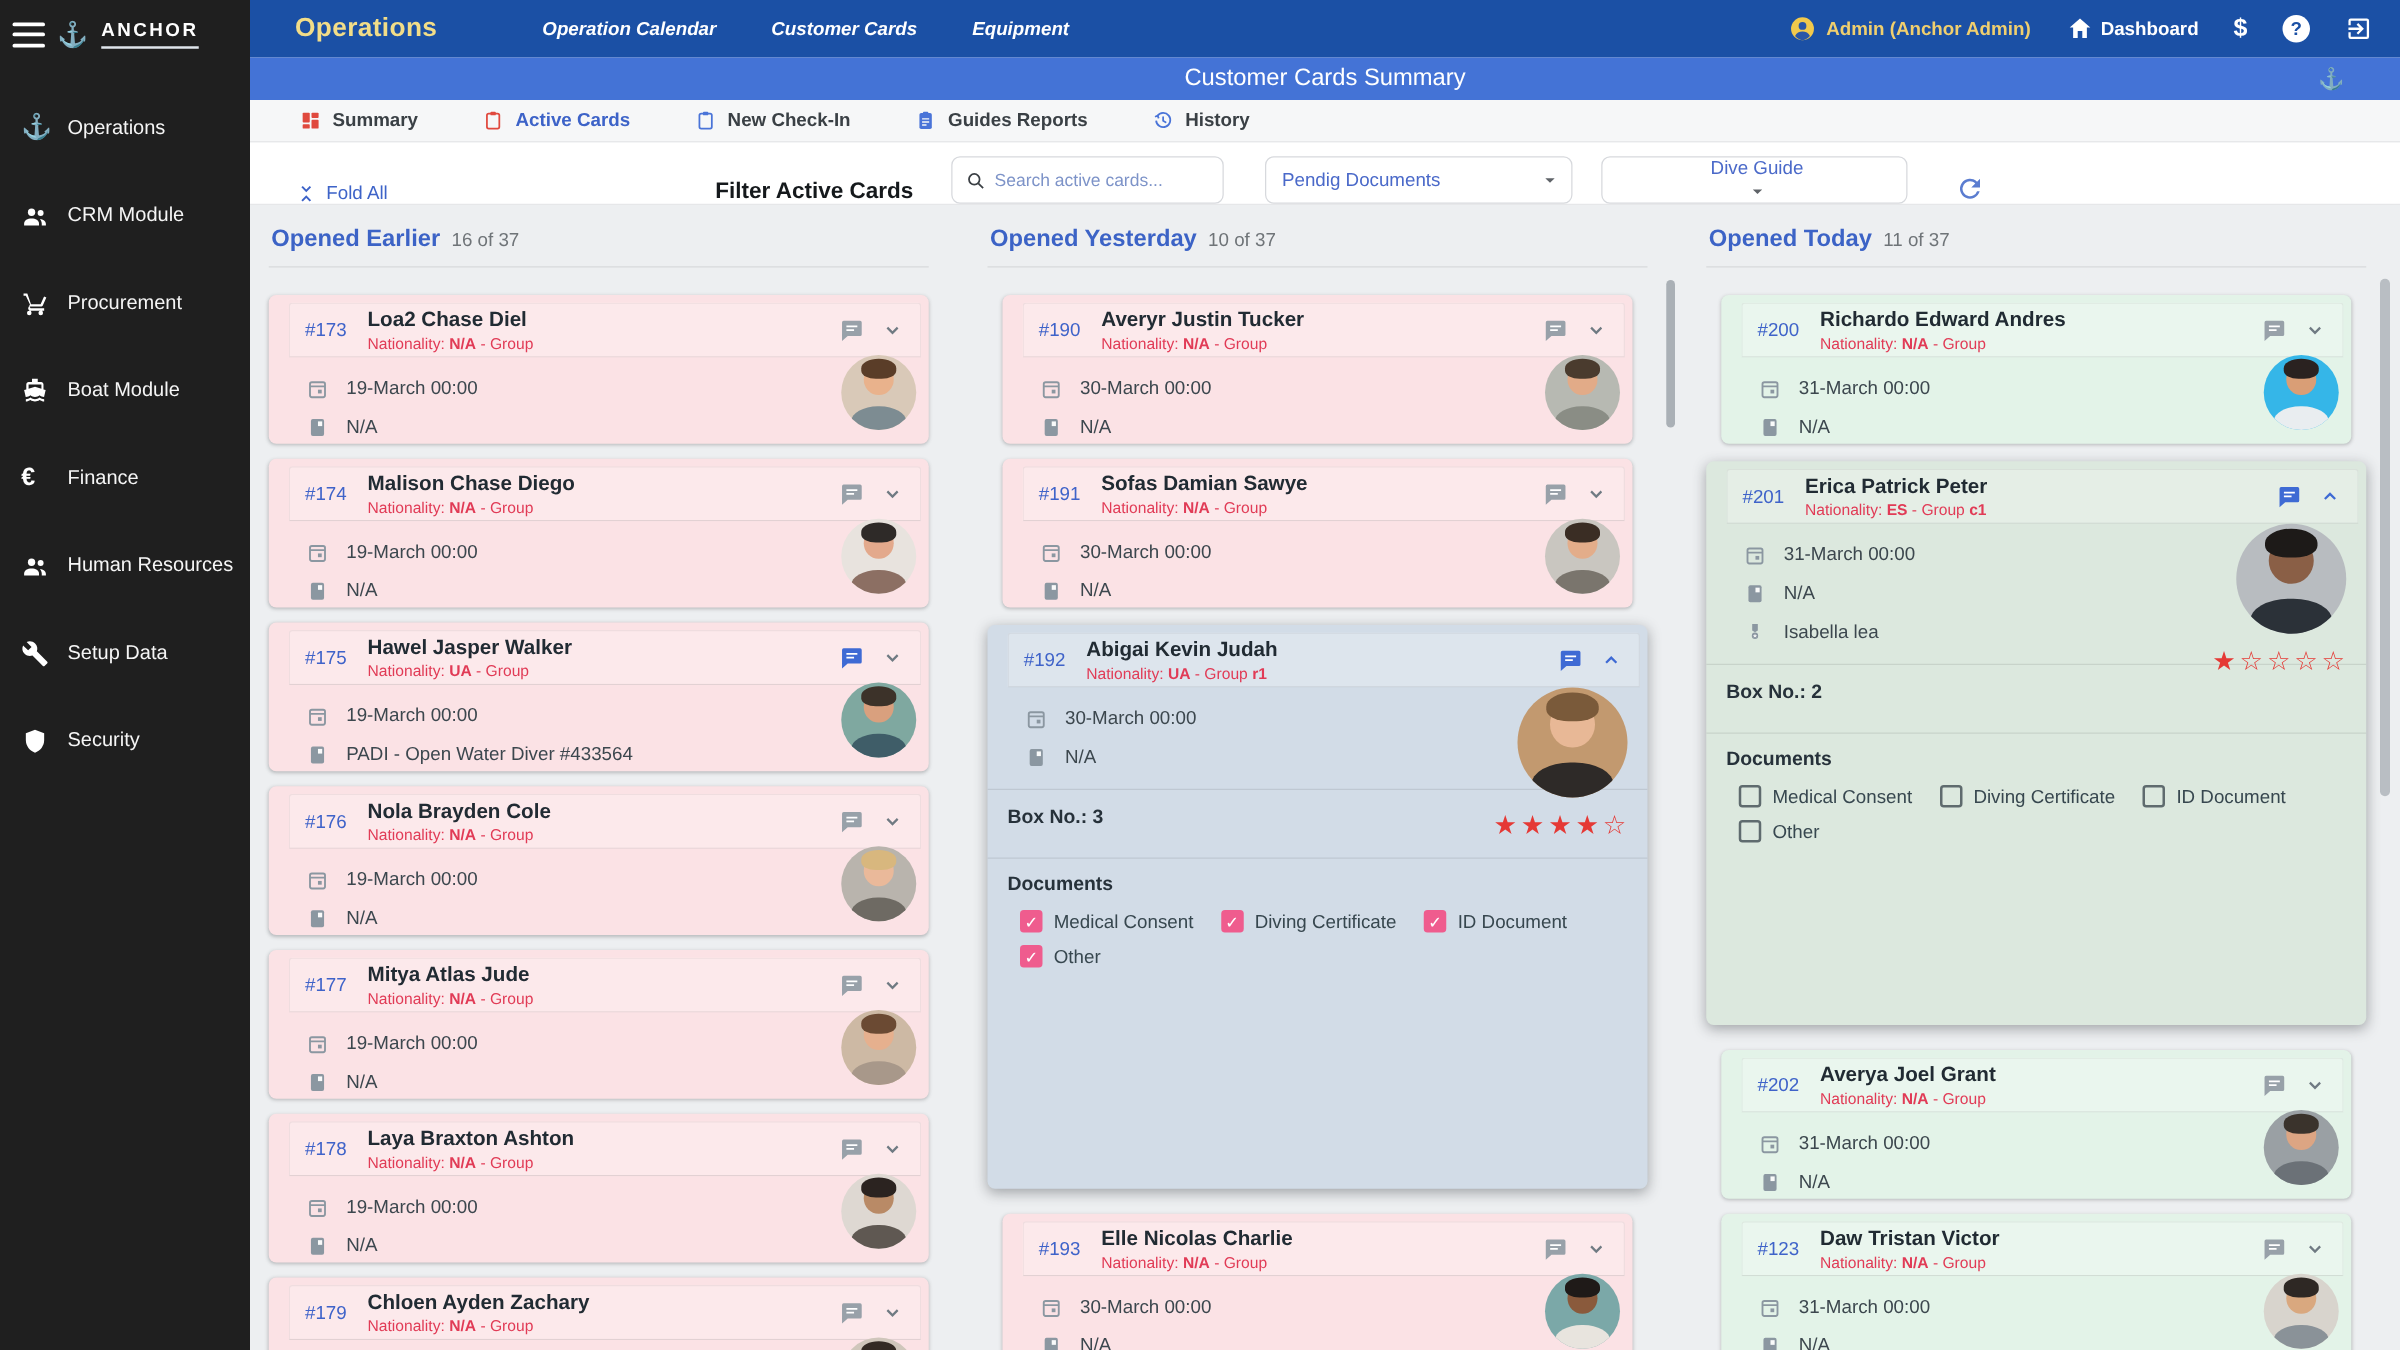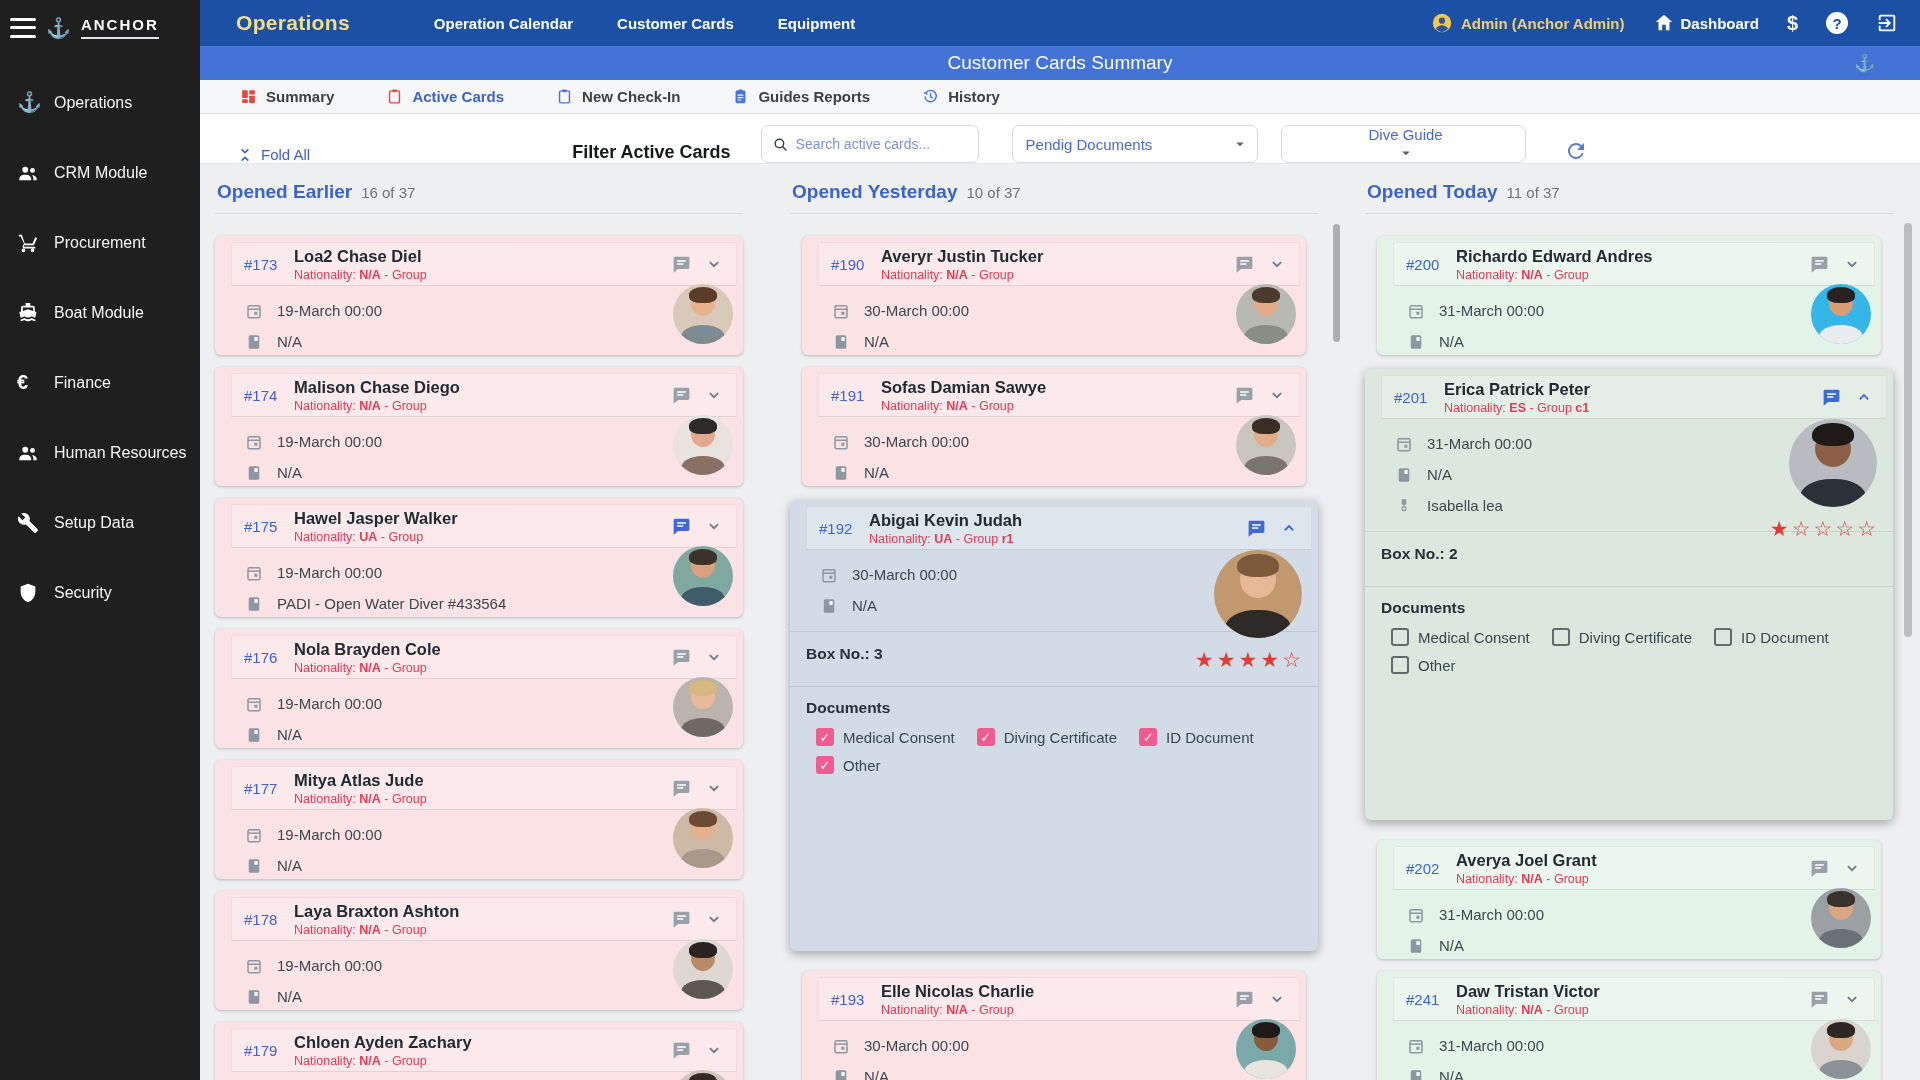--- a/index.html
+++ b/index.html
@@ -17,21 +17,21 @@
   .side-nav { margin-top:34px; }
   .side-item { display:flex; align-items:center; gap:15px; height:40px; margin-bottom:30px; padding-left:17px; cursor:pointer; font-size:16px; color:#f5f5f5; }
   .side-item .sicon { width:22px; height:22px; flex:none; color:#fff; }
   .sicon svg { width:100%; height:100%; display:block; }
   .glyph { font-size:20px; line-height:1; }
 
   
   .main { flex:1; display:flex; flex-direction:column; min-width:0; }
   .topbar { height:46px; background:#1b50a5; display:flex; align-items:center; padding:0 22px 0 36px; color:#fff; flex:none; }
   .topbar-title { font-size:21px; font-weight:bold; color:#f2dd88; letter-spacing:.3px; }
-  .topnav { display:flex; gap:44px; margin-left:84px; }
+  .topnav { display:flex; gap:44px; margin-left:84px;font-style:italic; }
   .topnav-item { font-size:15px; font-weight:bold; cursor:pointer; }
   .topbar-right { margin-left:auto; display:flex; align-items:center; gap:28px; }
   .admin-chip { display:flex; align-items:center; gap:8px; color:#f0cf6e; font-size:15px; font-weight:bold; cursor:pointer; }
   .admin-chip .sicon, .tb-ic { width:22px; height:22px; }
   .dash-chip { display:flex; align-items:center; gap:6px; font-size:15px; font-weight:bold; cursor:pointer; }
   .tb-btn { cursor:pointer; color:#fff; display:flex; align-items:center; }
   .dollar { font-size:20px; font-weight:bold; }
   .help-circle { width:22px; height:22px; border-radius:50%; background:#fff; color:#1b50a5; font-weight:bold; font-size:15px; display:flex; align-items:center; justify-content:center; }
   .subbar { height:34px; background:#4473d6; color:#fff; display:flex; align-items:center; justify-content:center; position:relative; flex:none; }
   .subbar-title { font-size:19px; }
@@ -1093,21 +1093,21 @@
                 </div>
               </div>
               <div class="avatar" style="background: rgb(154, 160, 164);">
                 <div class="av-body" style="background: rgb(107, 113, 119);"></div>
                 <div class="av-head" style="background: rgb(220, 165, 131);"></div>
                 <div class="av-hair" style="background: rgb(58, 51, 44);"></div>
               </div>
             </div>
             <div class="card theme-green">
               <div class="card-head">
-                <span class="card-num">#241</span>
+                <span class="card-num">#123</span>
                 <div class="card-titles">
                   <div class="card-name">Daw Tristan Victor</div>
                   <div class="card-nat"><span>Nationality: </span><b>N/A</b><span> - Group</span></div>
                 </div>
                 <div class="head-actions">
                   <span class="sicon chat-ic chat-gray">
                     <svg viewBox="0 0 24 24" fill="currentColor">
                       <path d="M4.5 3h15A1.5 1.5 0 0 1 21 4.5v11a1.5 1.5 0 0 1-1.5 1.5H8.2L3 21.5V4.5A1.5 1.5 0 0 1 4.5 3z"></path>
                       <g stroke="#ffffff" stroke-width="1.6" fill="none">
                         <path d="M7 8h10M7 11.5h7"></path>

